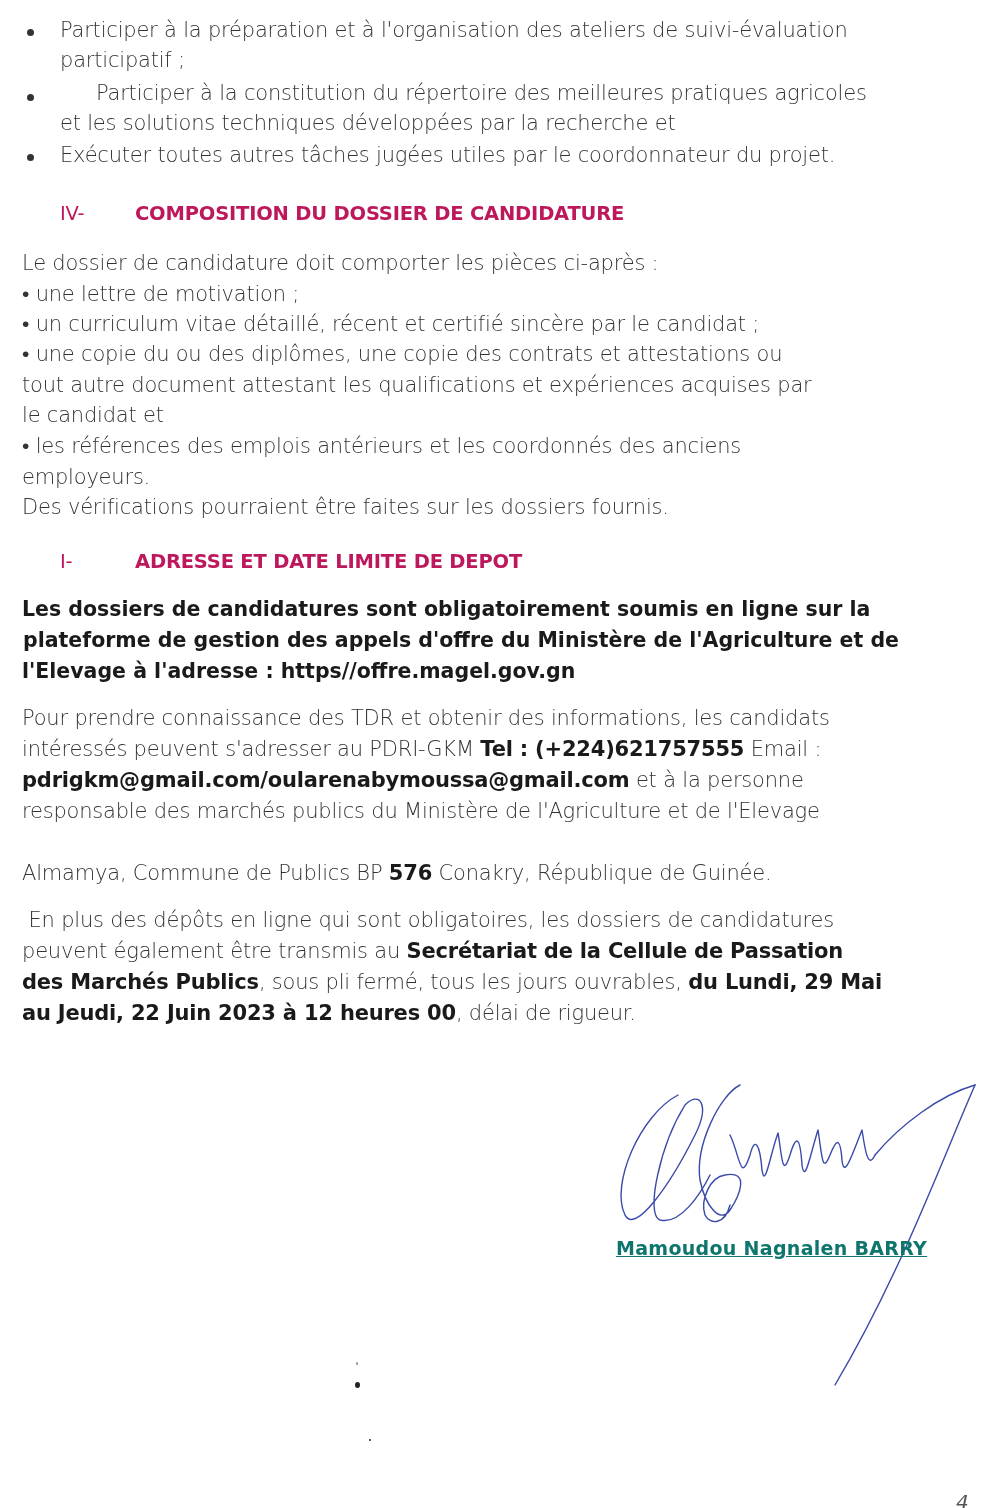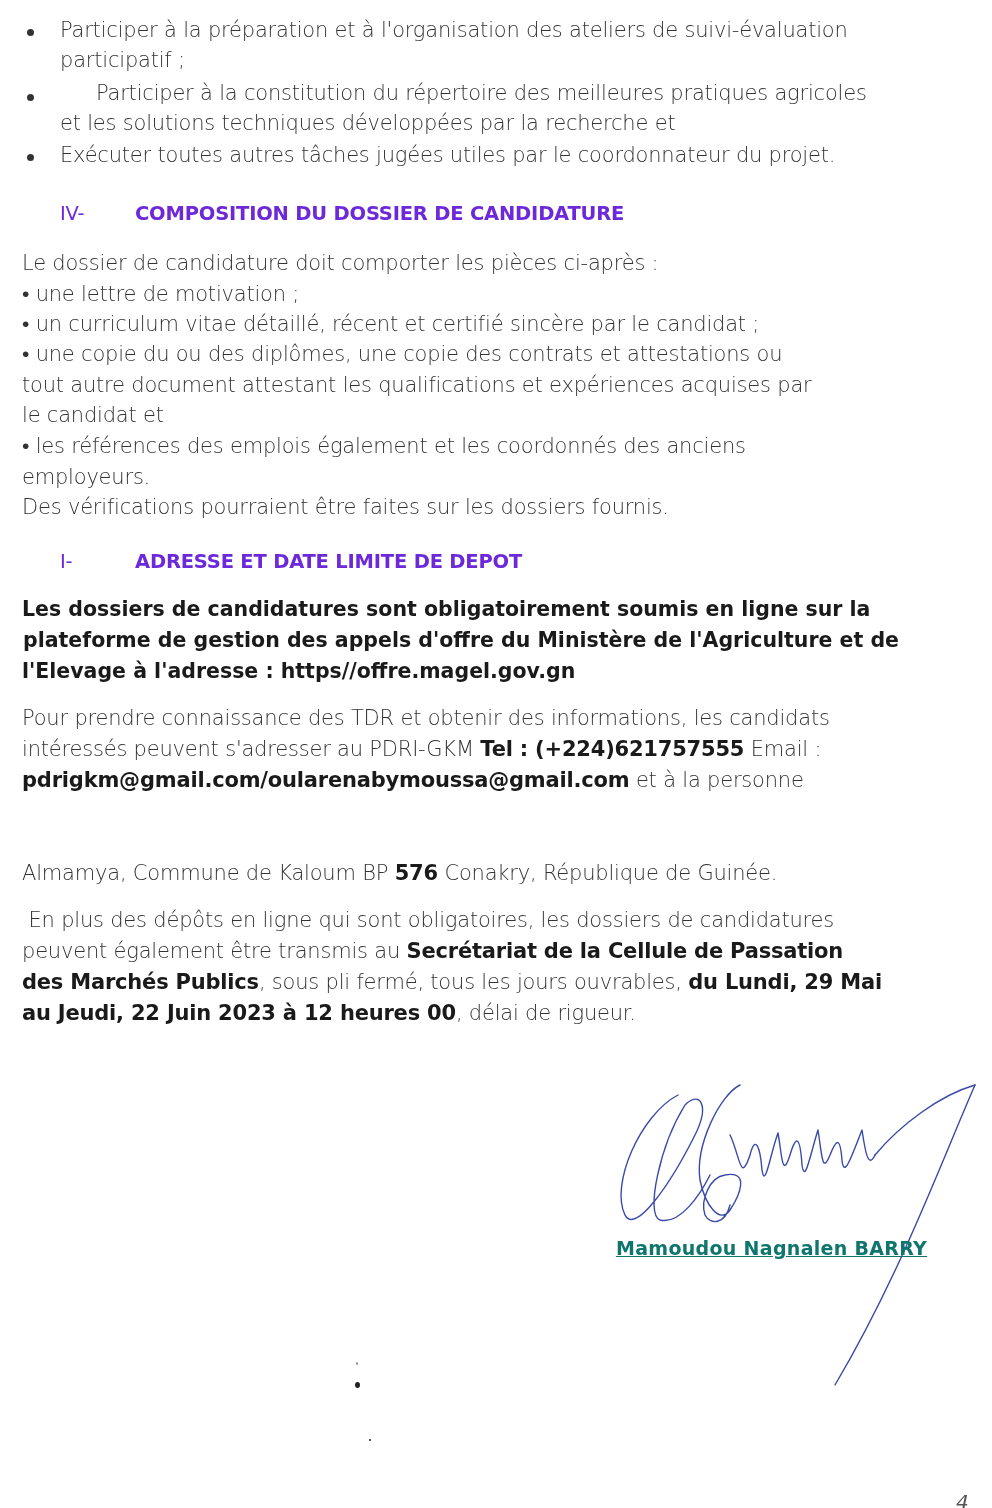--- a/index.html
+++ b/index.html
@@ -34,21 +34,21 @@
     .bullet-dot {
       position: absolute;
       width: 7px; height: 7px;
       border-radius: 50%;
       background: #333;
     }
     .heading {
       position: absolute;
       font-size: 19.5px;
       font-weight: bold;
-      color: #6d28d9;
+      color: #be185d;
       white-space: nowrap;
       letter-spacing: -0.2px;
     }
     .bold { font-weight: bold; color: #1a1a1a; }
     .sig-name {
       position: absolute;
       left: 616px;
       top: 1237px;
       font-size: 19px;
       font-weight: bold;
@@ -94,40 +94,41 @@
 
   <div class="heading" style="left:60px;top:202px;font-weight:normal;">IV-</div>
   <div class="heading" style="left:135px;top:202px;">COMPOSITION DU DOSSIER DE CANDIDATURE</div>
 
   <div class="line light" style="left:22px;top:248px;">Le dossier de candidature doit comporter les pièces ci-après :</div>
   <div class="line light" style="left:22px;top:279px;">• une lettre de motivation ;</div>
   <div class="line light" style="left:22px;top:309px;">• un curriculum vitae détaillé, récent et certifié sincère par le candidat ;</div>
   <div class="line light" style="left:22px;top:339px;">• une copie du ou des diplômes, une copie des contrats et attestations ou</div>
   <div class="line light" style="left:22px;top:370px;">tout autre document attestant les qualifications et expériences acquises par</div>
   <div class="line light" style="left:22px;top:400px;">le candidat et</div>
-  <div class="line light" style="left:22px;top:431px;">• les références des emplois également et les coordonnés des anciens</div>
+  <div class="line light" style="left:22px;top:431px;">• les références des emplois antérieurs et les coordonnés des anciens</div>
   <div class="line light" style="left:22px;top:462px;">employeurs.</div>
   <div class="line light" style="left:22px;top:492px;">Des vérifications pourraient être faites sur les dossiers fournis.</div>
 
   <div class="heading" style="left:60px;top:550px;font-weight:normal;">I-</div>
   <div class="heading" style="left:135px;top:550px;">ADRESSE ET DATE LIMITE DE DEPOT</div>
 
   <div class="line bold" style="left:22px;top:594px;font-size:20.5px;">Les dossiers de candidatures sont obligatoirement soumis en ligne sur la</div>
   <div class="line bold" style="left:23px;top:625px;font-size:20.5px;">plateforme de gestion des appels d'offre du Ministère de l'Agriculture et de</div>
   <div class="line bold" style="left:22px;top:656px;font-size:20.5px;">l'Elevage à l'adresse : https//offre.magel.gov.gn</div>
 
   <div class="line light" style="left:22px;top:703px;text-align:right;">Pour prendre connaissance des TDR et obtenir des informations, les candidats</div>
   <div class="line light" style="left:22px;top:734px;">
     <span>intéressés peuvent s'adresser au PDRI-GKM </span><span class="bold">Tel : (+224)621757555</span><span> Email :</span>
   </div>
   <div class="line light" style="left:22px;top:765px;">
     <span class="bold">pdrigkm@gmail.com/oularenabymoussa@gmail.com</span><span> et à la personne</span>
   </div>
+  <div class="line light" style="left:22px;top:796px;">responsable des marchés publics du Ministère de l'Agriculture et de l'Elevage</div>
   <div class="line light" style="left:22px;top:858px;">
-    <span>Almamya, Commune de Kaloum BP </span><span class="bold">576</span><span> Conakry, République de Guinée.</span>
+    <span>Almamya, Commune de Publics BP </span><span class="bold">576</span><span> Conakry, République de Guinée.</span>
   </div>
 
   <div class="line light" style="left:22px;top:905px;white-space:pre;"> En plus des dépôts en ligne qui sont obligatoires, les dossiers de candidatures</div>
   <div class="line light" style="left:22px;top:936px;">
     <span>peuvent également être transmis au </span><span class="bold">Secrétariat de la Cellule de Passation</span>
   </div>
   <div class="line light" style="left:22px;top:967px;">
     <span class="bold">des Marchés Publics</span><span>, sous pli fermé, tous les jours ouvrables, </span><span class="bold">du Lundi, 29 Mai</span>
   </div>
   <div class="line light" style="left:22px;top:998px;">

